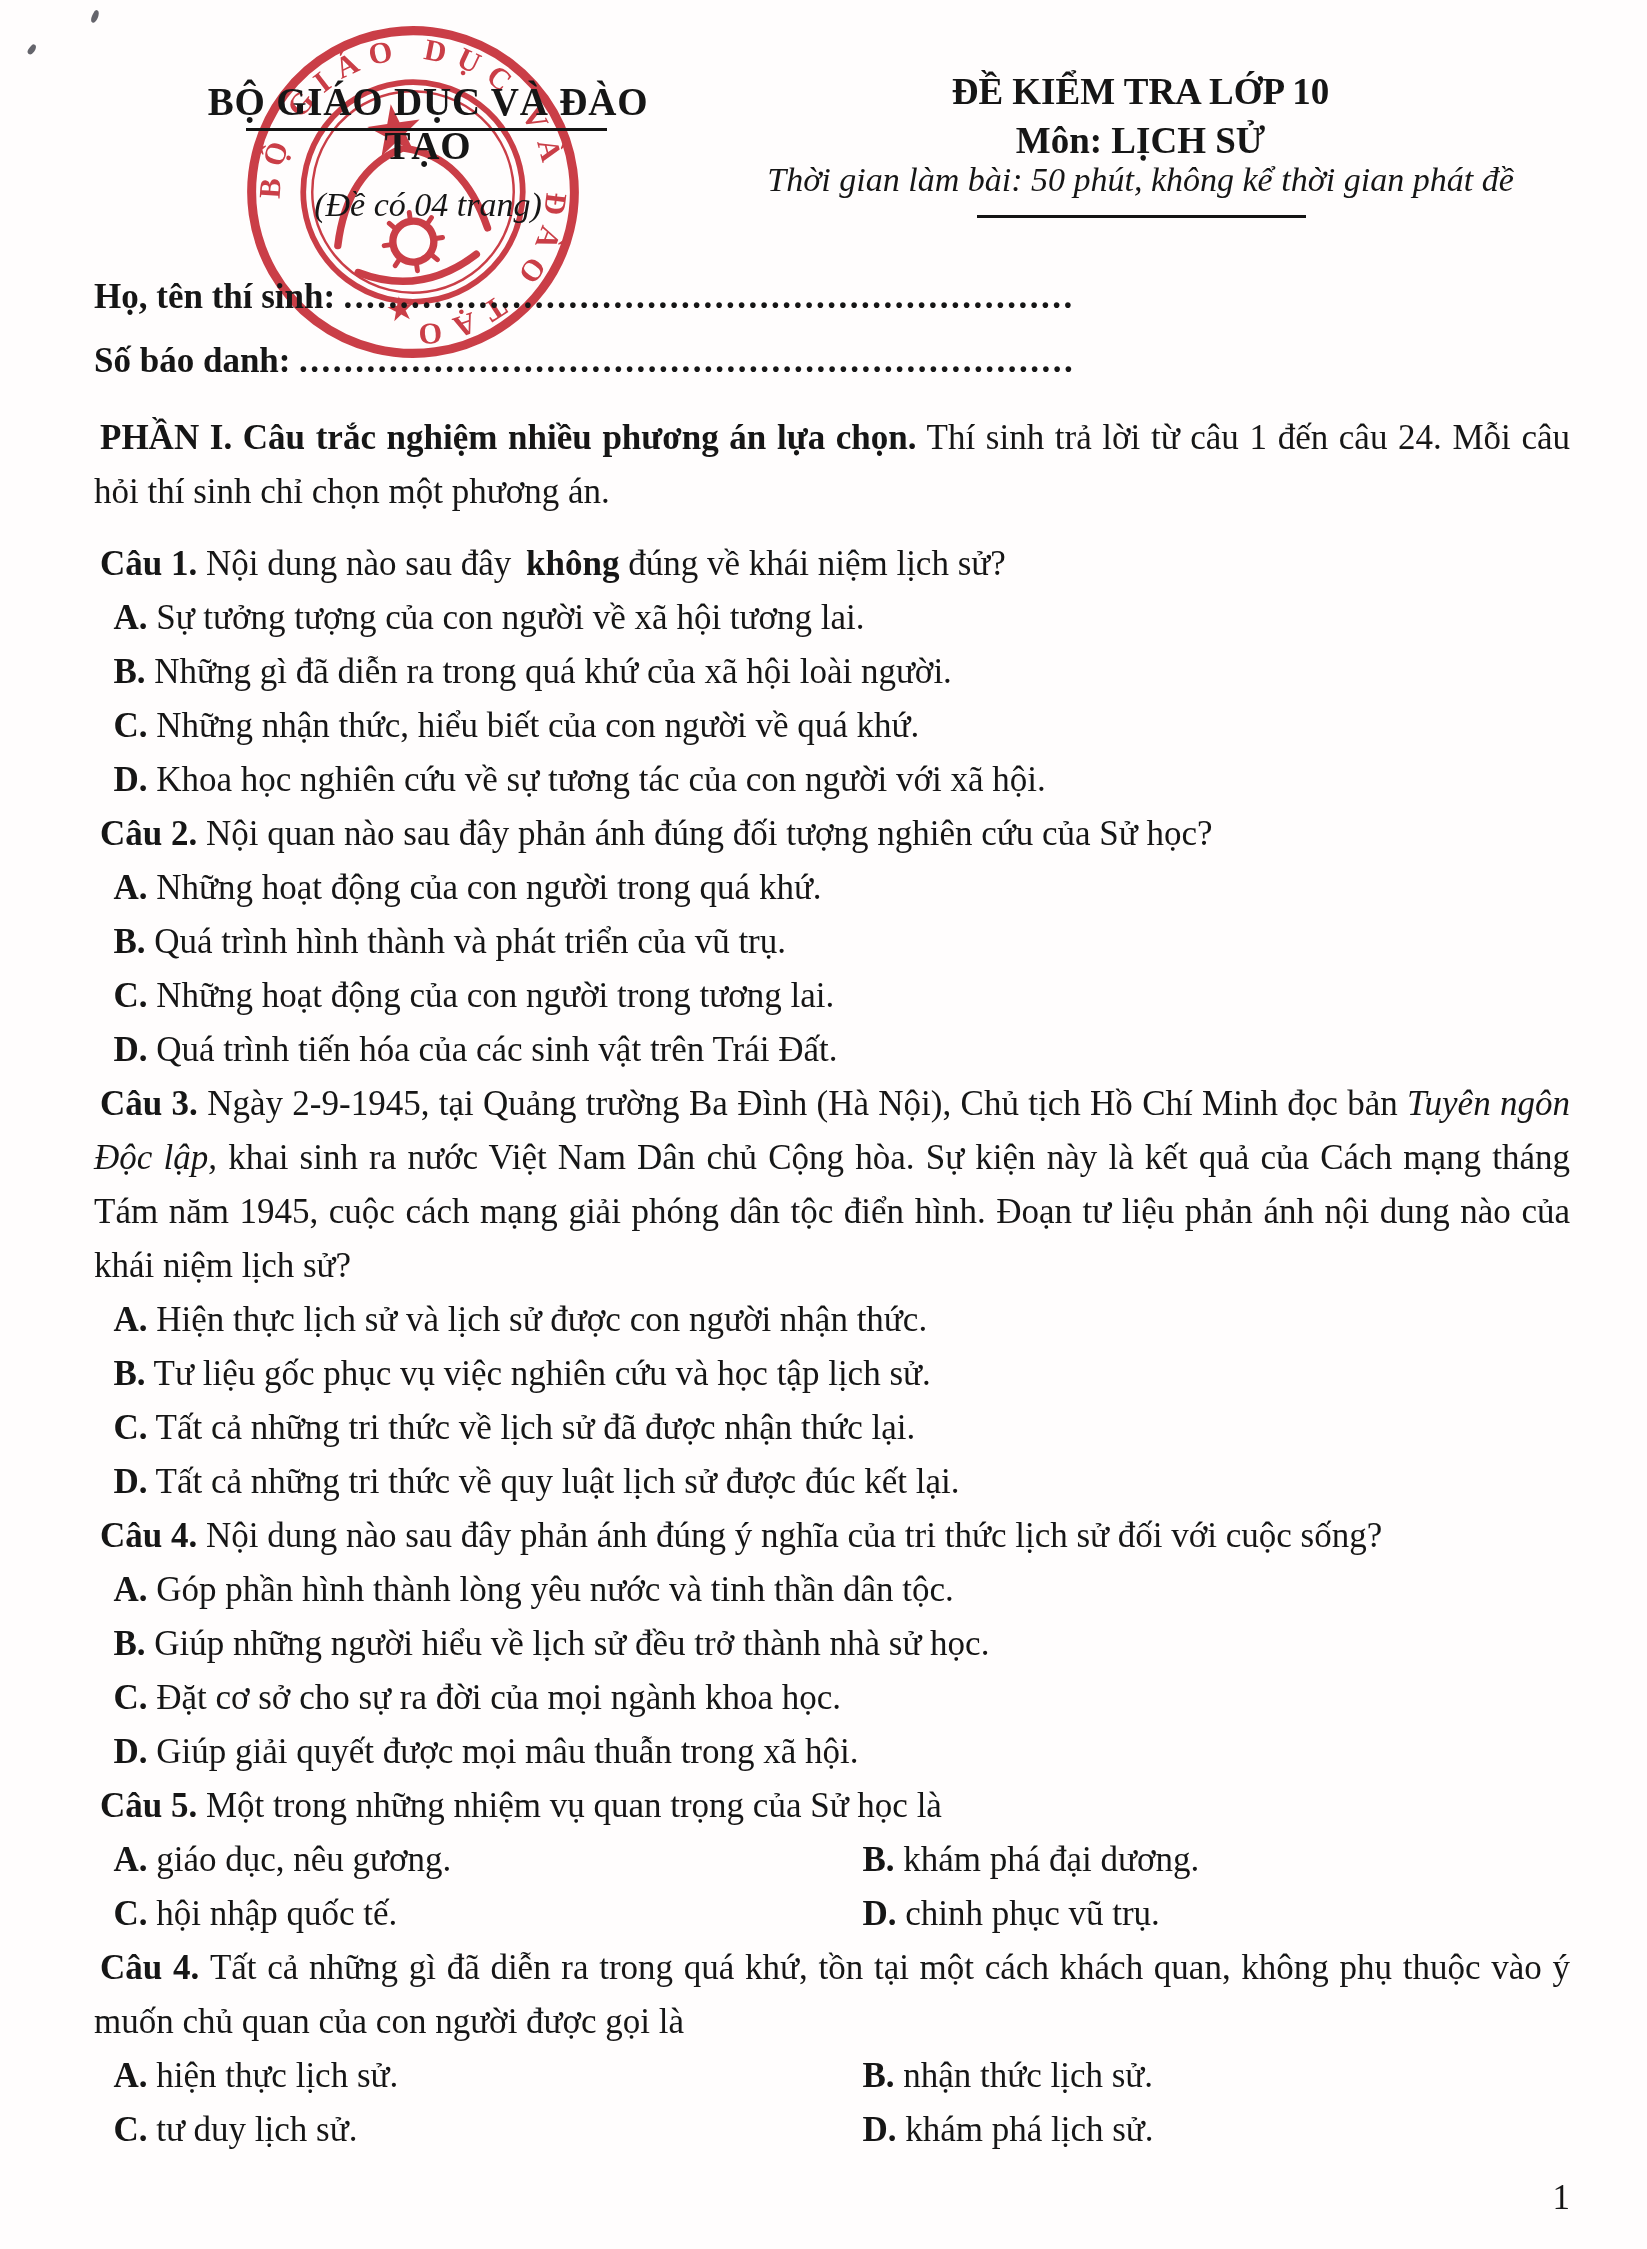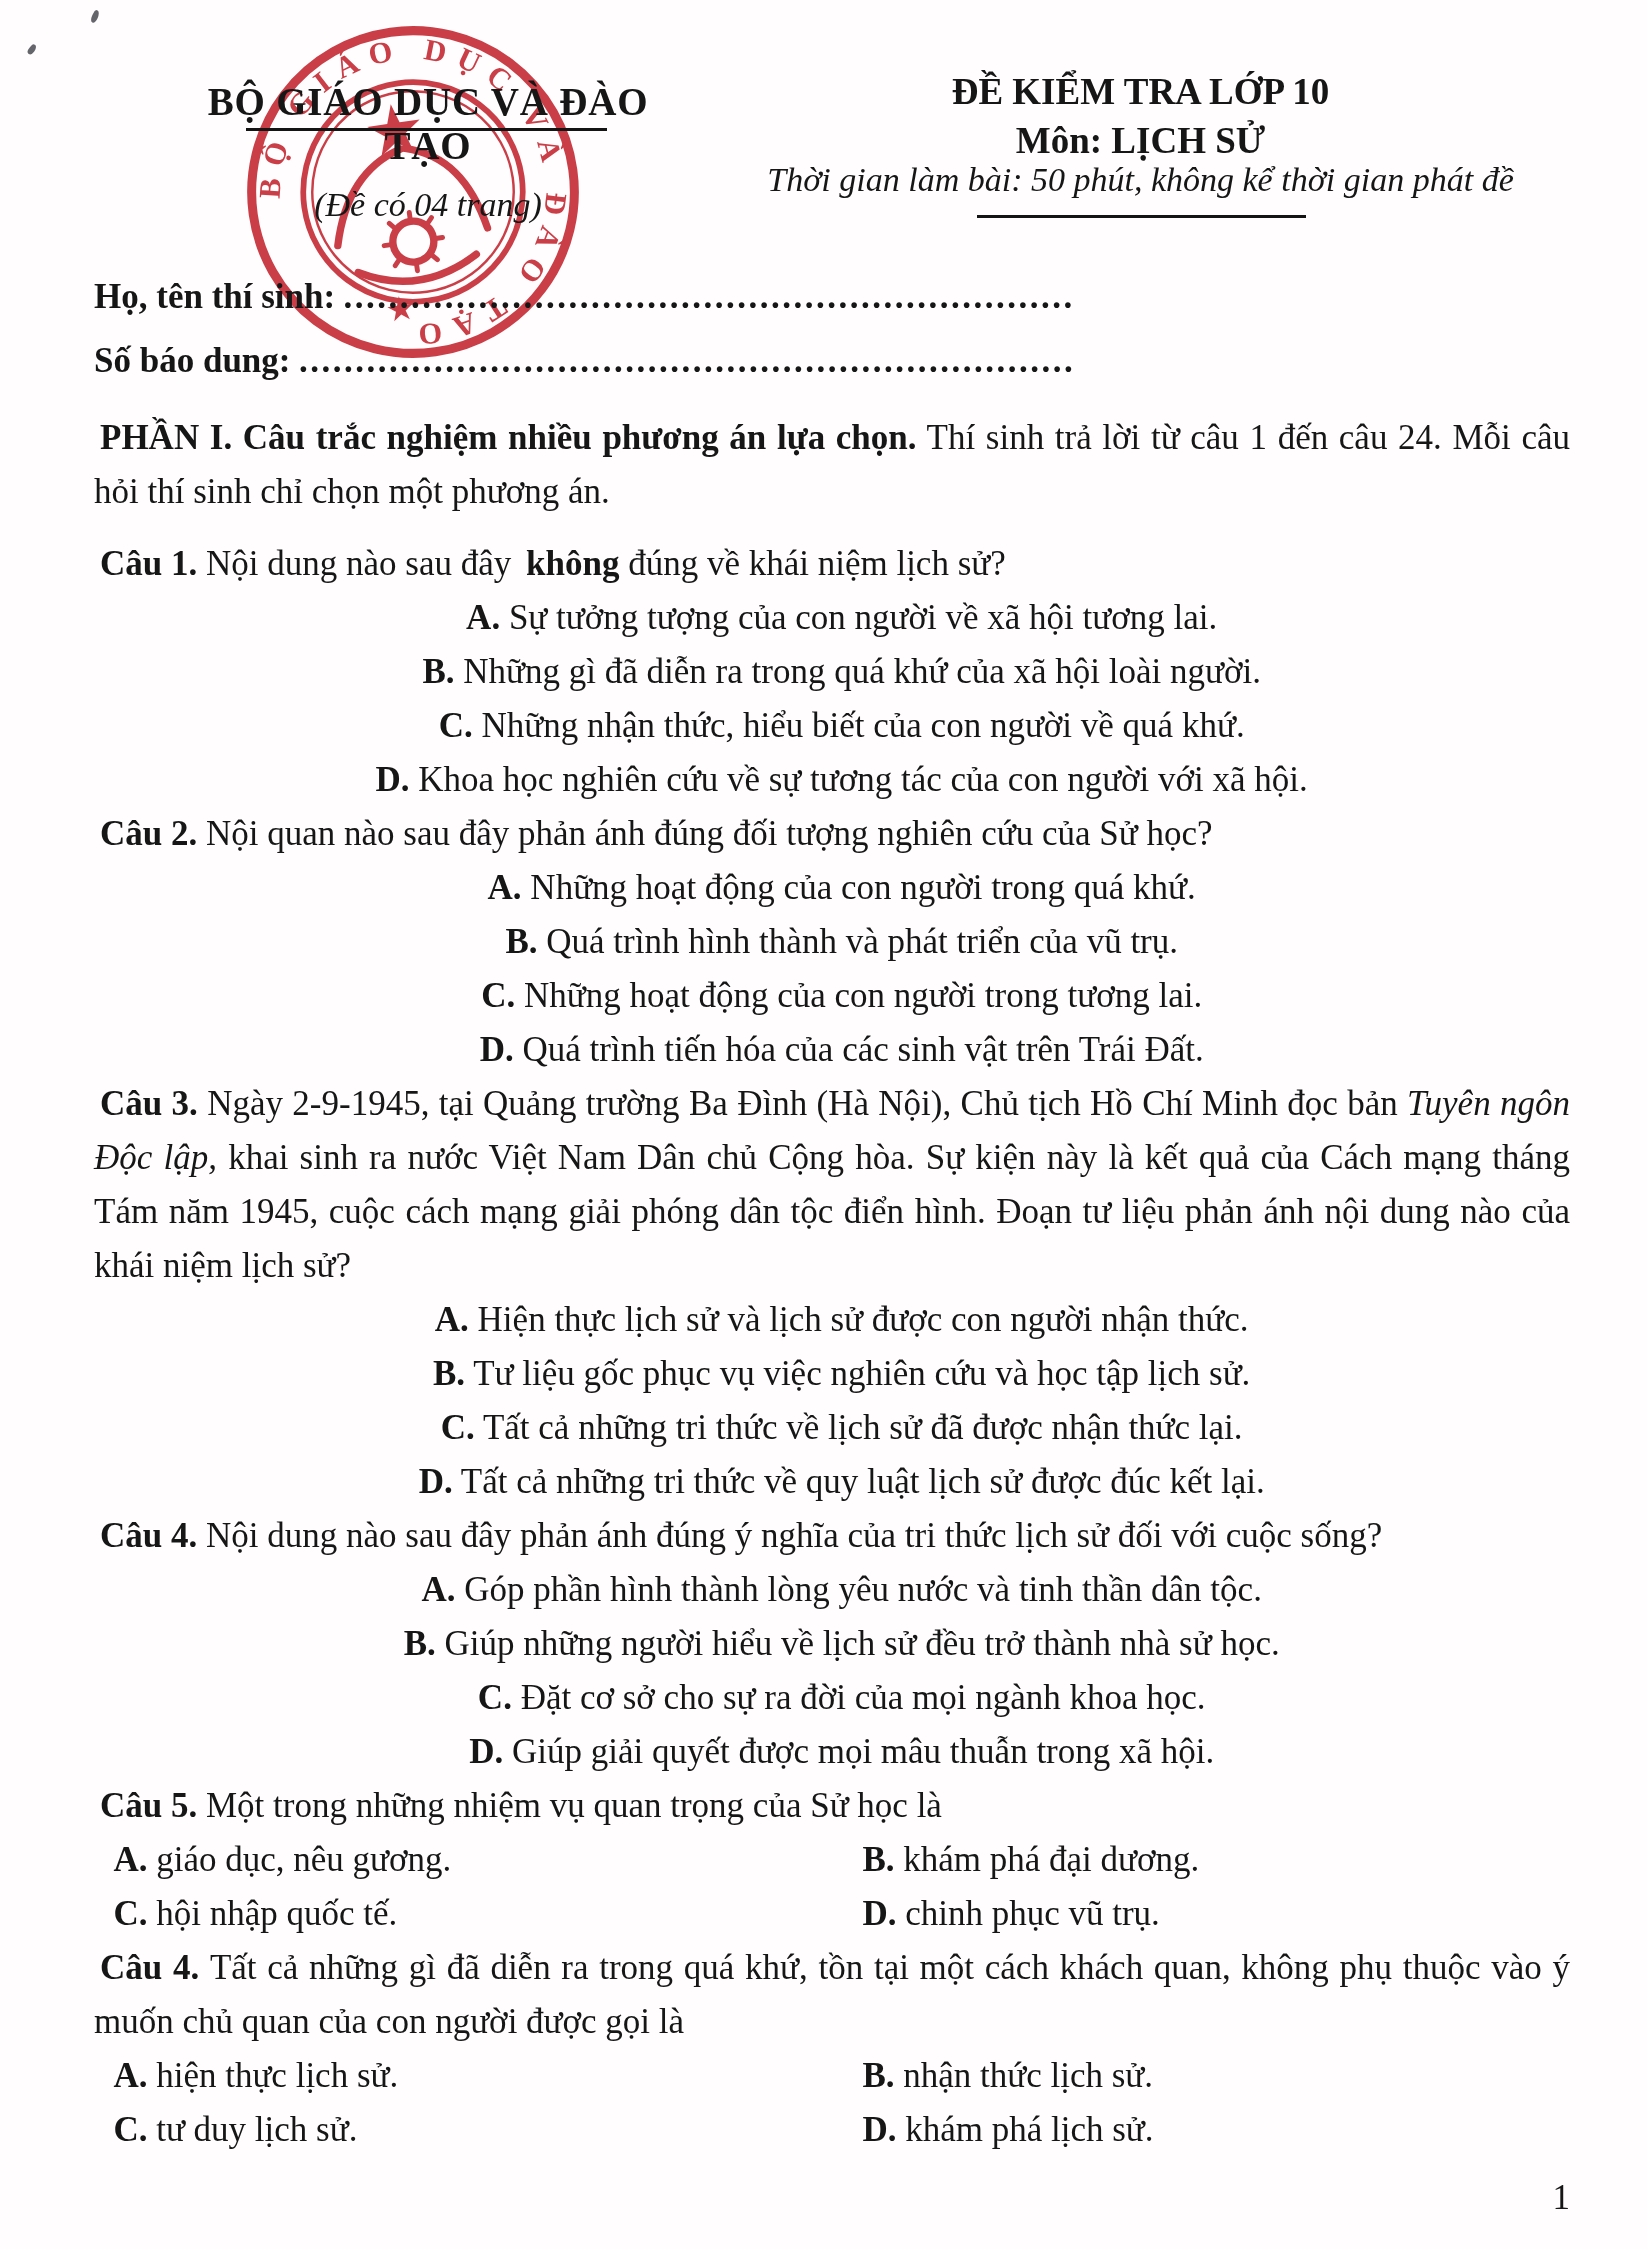--- a/index.html
+++ b/index.html
@@ -49,21 +49,21 @@
                 letter-spacing:2.5px; padding-left:8.4px; }
 
   
   .part1 { position:absolute; left:94px; top:411px; width:1476px;
            font-size:35px; line-height:54px; text-align:justify; }
 
   
   .questions { position:absolute; left:94px; top:537px; width:1476px;
                font-size:35px; line-height:54px; }
   .q-text { text-align:justify; }
-  .opt { padding-left:13.4px;text-align:center; }
+  .opt { padding-left:13.4px; }
   .opt-row { display:flex; padding-left:13.4px; }
   .opt-cell { width:749px; }
   .opt-cell + .opt-cell { flex:1 1 auto; width:auto; }
 
   .pageno { position:absolute; left:94px; top:2177px; width:1476px; text-align:right;
             font-size:35px; line-height:42px; }
 </style>
 </head>
 <body>
 
@@ -109,21 +109,21 @@
     <div class="examtitle">ĐỀ KIỂM TRA LỚP 10</div>
     <div class="subject">Môn: LỊCH SỬ</div>
     <div class="duration">Thời gian làm bài: 50 phút, không kể thời gian phát đề</div>
     <div class="hdr-rule"></div>
 
     <div class="cand c1">
       <span class="lbl">Họ, tên thí sinh:</span>
       <span class="dots">..........................................................................................</span>
     </div>
     <div class="cand c2">
-      <span class="lbl">Số báo dung:</span>
+      <span class="lbl">Số báo danh:</span>
       <span class="dots">..........................................................................................</span>
     </div>
 
     <div class="part1"><span class="b">PHẦN I. Câu trắc nghiệm nhiều phương án lựa chọn.</span><span> Thí sinh trả lời từ câu 1 đến câu 24. Mỗi câu hỏi thí sinh chỉ chọn một phương án.</span></div>
 
     <div class="questions" id="questions">
         <div class="question">
           <div class="q-text"><span class="b">Câu 1. </span><span>Nội dung nào sau đây </span><span class="b">không</span><span> đúng về khái niệm lịch sử?</span></div>
           <div class="opt"><span><span class="b">A.</span> Sự tưởng tượng của con người về xã hội tương lai.</span></div>
           <div class="opt"><span><span class="b">B.</span> Những gì đã diễn ra trong quá khứ của xã hội loài người.</span></div>

